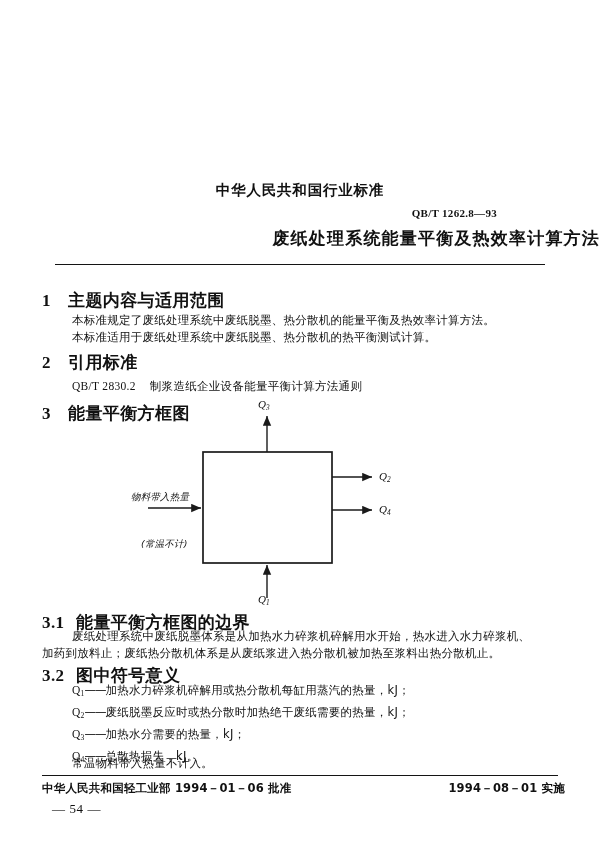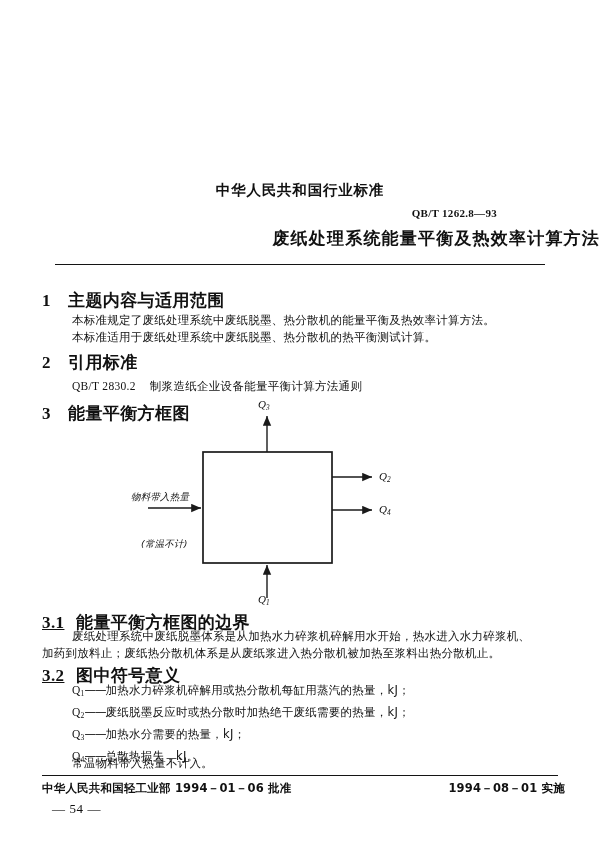--- a/index.html
+++ b/index.html
@@ -70,21 +70,21 @@
     font-weight: bold;
     font-family: "DejaVu Sans", "Liberation Sans", sans-serif;
     letter-spacing: 0.4px;
     white-space: nowrap;
   }
   .sec-num {
     display: inline-block;
     width: 26px;
     font-family: "Liberation Serif", serif;
   }
-  .sec-num.wide { width: 34px; text-decoration: underline; }
+  .sec-num.wide { width: 34px; }
 
   .para {
     position: absolute;
     font-size: 11.5px;
     font-family: "DejaVu Sans", "Liberation Sans", sans-serif;
     letter-spacing: 0.25px;
     line-height: 17px;
     white-space: nowrap;
   }
 

